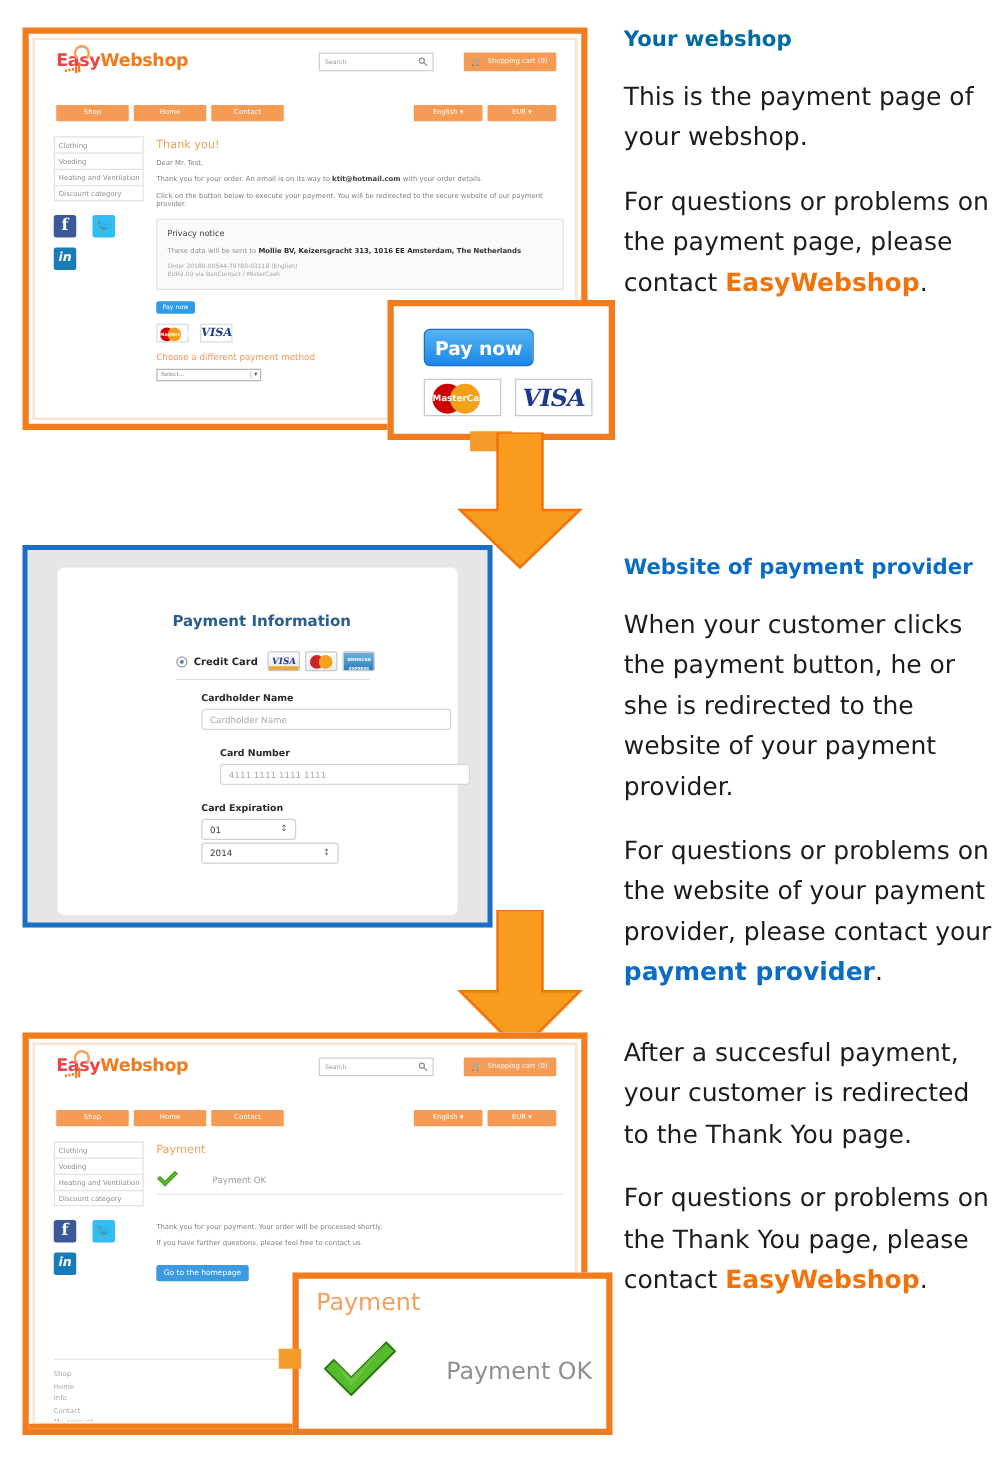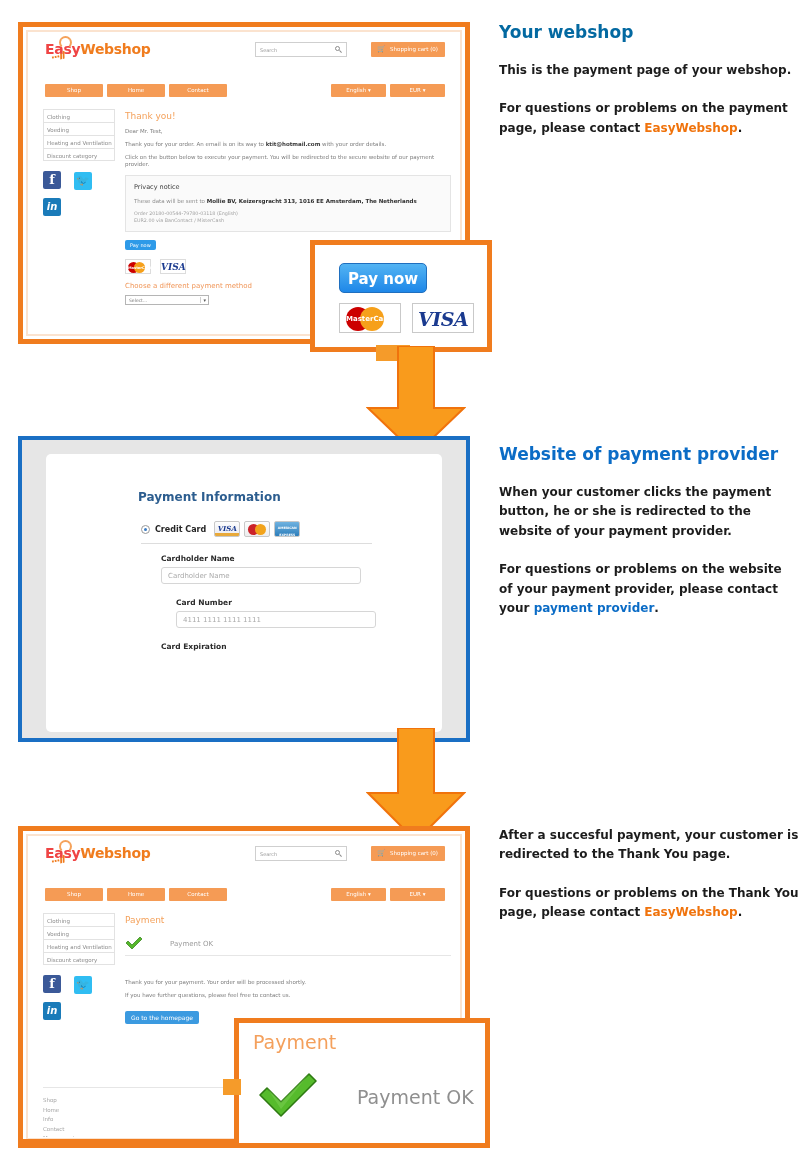--- a/index.html
+++ b/index.html
@@ -177,21 +177,21 @@
   
   .po-title { position: absolute; left: 14px; top: 8px; font-size: 19px; color: #f4a05c; }
   .po-row { position: absolute; left: 18px; top: 48px; right: 10px; display: flex; align-items: center; }
   .po-label { font-size: 19px; color: #8f8f8f; margin-left: 38px; }
 
   
   .rtext { position: absolute; left: 499px; width: 300px; }
   .rtitle { font-size: 17px; font-weight: bold; margin: 0 0 19px; }
   .rtitle.orange { color: #0369a1; }
   .rtitle.blue { color: #0b6cc6; }
-  .rpara { font-size: 12px; color: #1c1c1c; line-height: 1.62; margin: 0 0 19px; font-weight: bold; }
+  .rpara { font-size: 20px; color: #1c1c1c; line-height: 1.62; margin: 0 0 19px; }
   .rpara b.orange { color: #f0730c; }
   .rpara b.blue { color: #0b6cc6; }
 </style>
 </head>
 <body>
 
 <div id="page">
 
   <div class="panel" style="left:18px; top:22px; width:452px; height:322px;">
     <div class="panel-inner-pad"></div>
@@ -281,21 +281,21 @@
     </div>
     <div class="notch" style="left:61px; bottom:-14px; width:34px; height:16px;"></div>
   </div>
 
   <div class="arrow" style="left:366px; top:346px;">
     <svg width="100" height="110" viewBox="0 0 100 110">
       <polygon points="32,0 68,0 68,62 98,62 50,108 2,62 32,62" fill="#f99b1c" stroke="#f0730c" stroke-width="2"></polygon>
     </svg>
   </div>
 
-  <div class="panel blue" style="left:18px; top:436px; width:452px; height:306px;">
+  <div class="panel blue" style="left:18px; top:436px; width:376px; height:306px;">
     <div class="prov-card">
       <div class="pi-title">Payment Information</div>
 
       <div class="pi-radio-row">
         <span class="radio"></span>
         <span class="lbl">Credit Card</span>
         <span class="cc-logo cc-visa">
             <span class="t">VISA</span>
           </span>
         <span class="cc-logo cc-mc">
@@ -313,20 +313,24 @@
         <div class="finput">Cardholder Name</div>
       </div>
 
       <div class="field" style="top:144px;margin-left:15px;">
         <div class="flabel">Card Number</div>
         <div class="finput">4111 1111 1111 1111</div>
       </div>
 
       <div class="field" style="top:188px;">
         <div class="flabel">Card Expiration</div>
+        <div>
+          <span class="sel2" style="margin-right:22px;">01</span>
+          <span class="sel2" style="width:110px;">2014</span>
+        </div>
       </div>
     </div>
   </div>
 
   <div class="arrow" style="left:366px; top:728px;">
     <svg width="100" height="115" viewBox="0 0 100 115">
       <polygon points="32,0 68,0 68,65 98,65 50,113 2,65 32,65" fill="#f99b1c" stroke="#f0730c" stroke-width="2"></polygon>
     </svg>
   </div>
 

